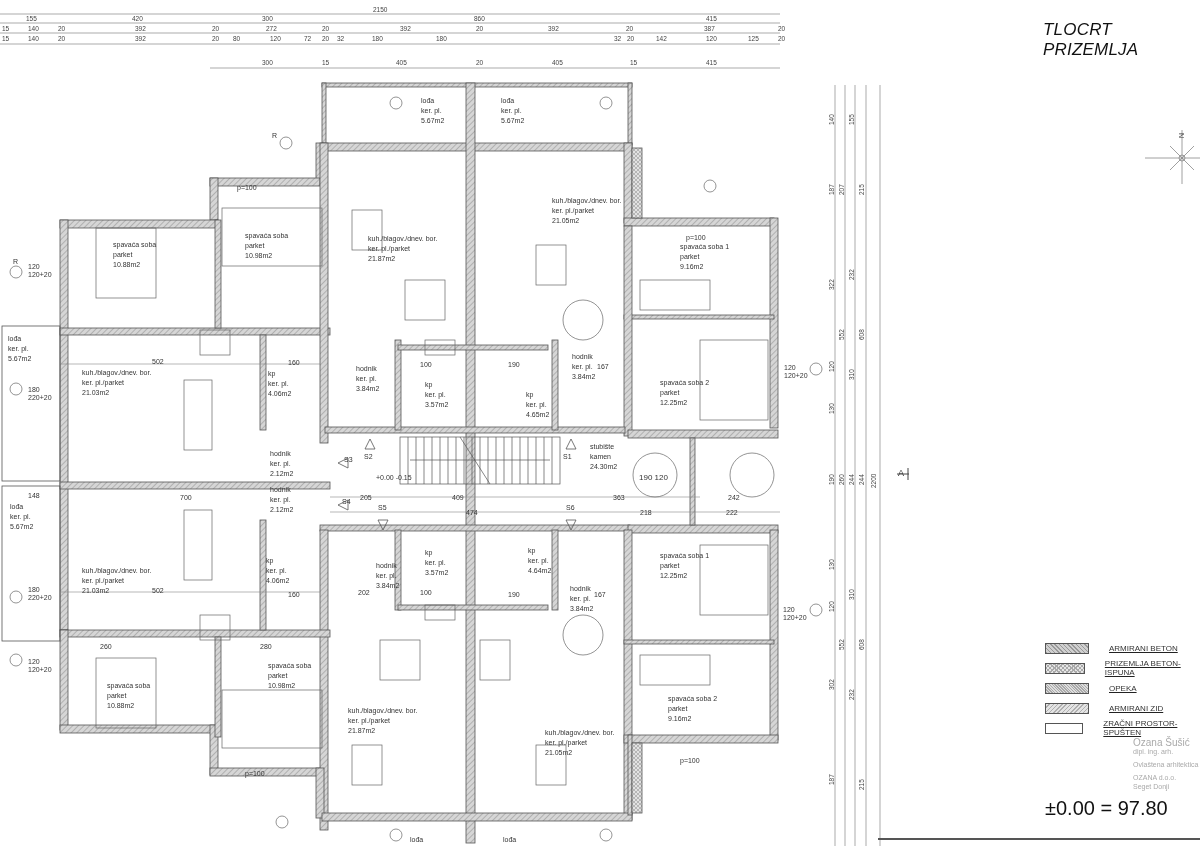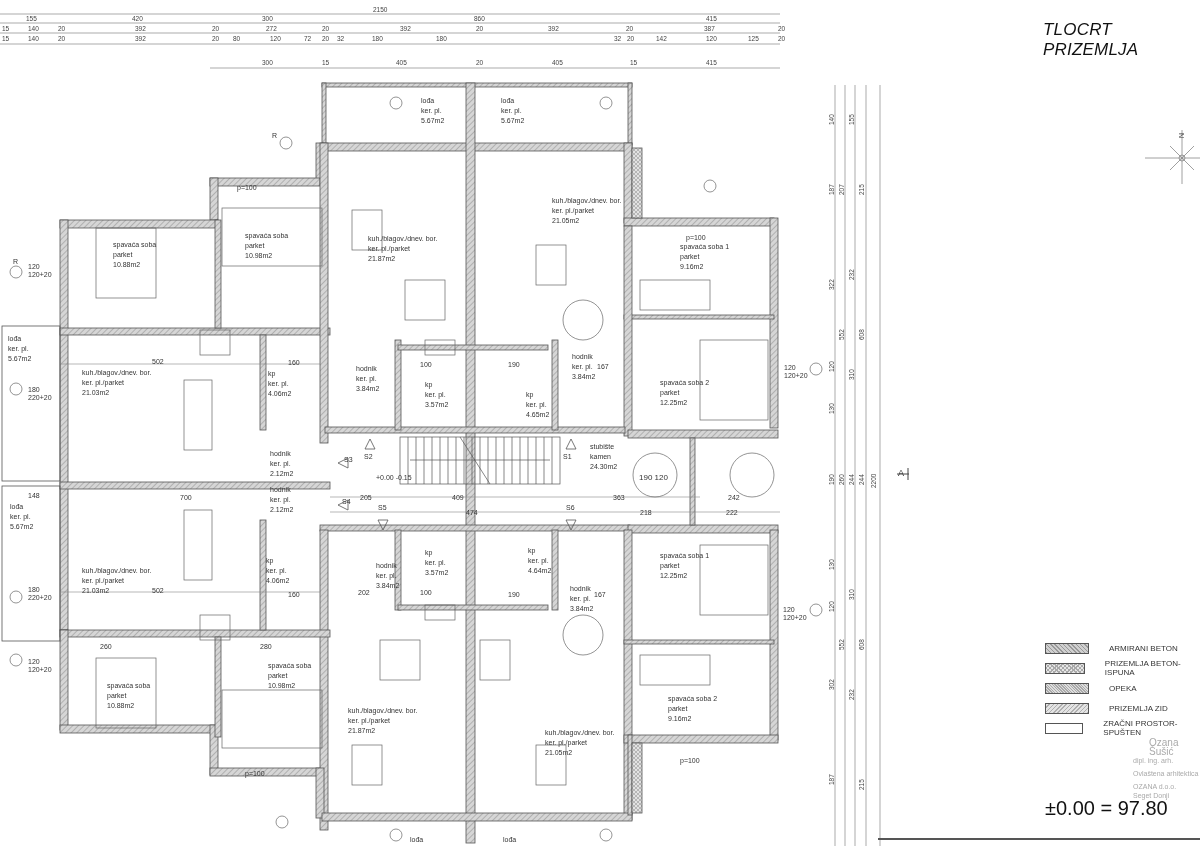--- a/index.html
+++ b/index.html
@@ -4,26 +4,26 @@
 <style>
   html,body{margin:0;padding:0;background:#fff;}
   body{width:1200px;height:846px;position:relative;overflow:hidden;font-family:"Liberation Sans",sans-serif;color:#222;}
   .abs{position:absolute;}
   .txt{font-size:7px;line-height:9px;color:#333;white-space:nowrap;}
   .room{position:absolute;font-size:7px;line-height:10px;color:#333;white-space:pre-line;}
   .dim{position:absolute;font-size:6.5px;color:#444;white-space:nowrap;}
   .vdim{position:absolute;font-size:6.5px;color:#444;white-space:nowrap;transform:rotate(-90deg);transform-origin:left top;}
   .title{position:absolute;left:1043px;top:20px;font-size:17px;letter-spacing:0.2px;color:#111;font-style:italic;}
   .level{position:absolute;left:1045px;top:797px;font-size:20px;color:#111;}
-  .legend{position:absolute;left:1045px;top:638px;}
+  .legend{position:absolute;left:1045px;top:638px;text-decoration:underline;}
   .legend-row{display:flex;align-items:center;height:20px;}
   .swatch{width:42px;height:9px;border:1px solid #555;margin-right:20px;}
   .legend-label{font-size:8px;color:#333;}
   .sig{position:absolute;left:1133px;top:738px;font-size:7px;color:#aaa;line-height:9px;}
-  .sig .big{font-size:10px;margin-left:16px;}
+  .sig .big{font-size:10px;}
   .divider{position:absolute;left:878px;top:838px;width:322px;border-top:2px solid #555;}
   svg{position:absolute;left:0;top:0;}
 </style>
 </head>
 <body>
 
 <svg width="1200" height="846" viewBox="0 0 1200 846">
   <defs>
     <pattern id="hatch" width="4" height="4" patternUnits="userSpaceOnUse" patternTransform="rotate(45)">
       <rect width="4" height="4" fill="#d6d6d6"></rect>
@@ -384,21 +384,21 @@
   <div class="legend-row">
     <div class="swatch" style="background:repeating-linear-gradient(45deg,#aaa 0 1px,transparent 1px 3px),repeating-linear-gradient(-45deg,#aaa 0 1px,#e6e6e6 1px 3px);"></div>
     <span class="legend-label">PRIZEMLJA BETON-ISPUNA</span>
   </div>
   <div class="legend-row">
     <div class="swatch" style="background:repeating-linear-gradient(45deg,#aaa 0 1px,#dedede 1px 2px);"></div>
     <span class="legend-label">OPEKA</span>
   </div>
   <div class="legend-row">
     <div class="swatch" style="background:repeating-linear-gradient(-45deg,#b0b0b0 0 1px,#e4e4e4 1px 3px);"></div>
-    <span class="legend-label">PRIZEMLJA ZID</span>
+    <span class="legend-label">ARMIRANI ZID</span>
   </div>
   <div class="legend-row">
     <div class="swatch" style="background:#fff;"></div>
     <span class="legend-label">ZRAČNI PROSTOR-SPUŠTEN</span>
   </div>
 </div>
 
 <div class="sig">
   <div class="big">Ozana Šušić</div>
   <div>dipl. ing. arh.</div>

